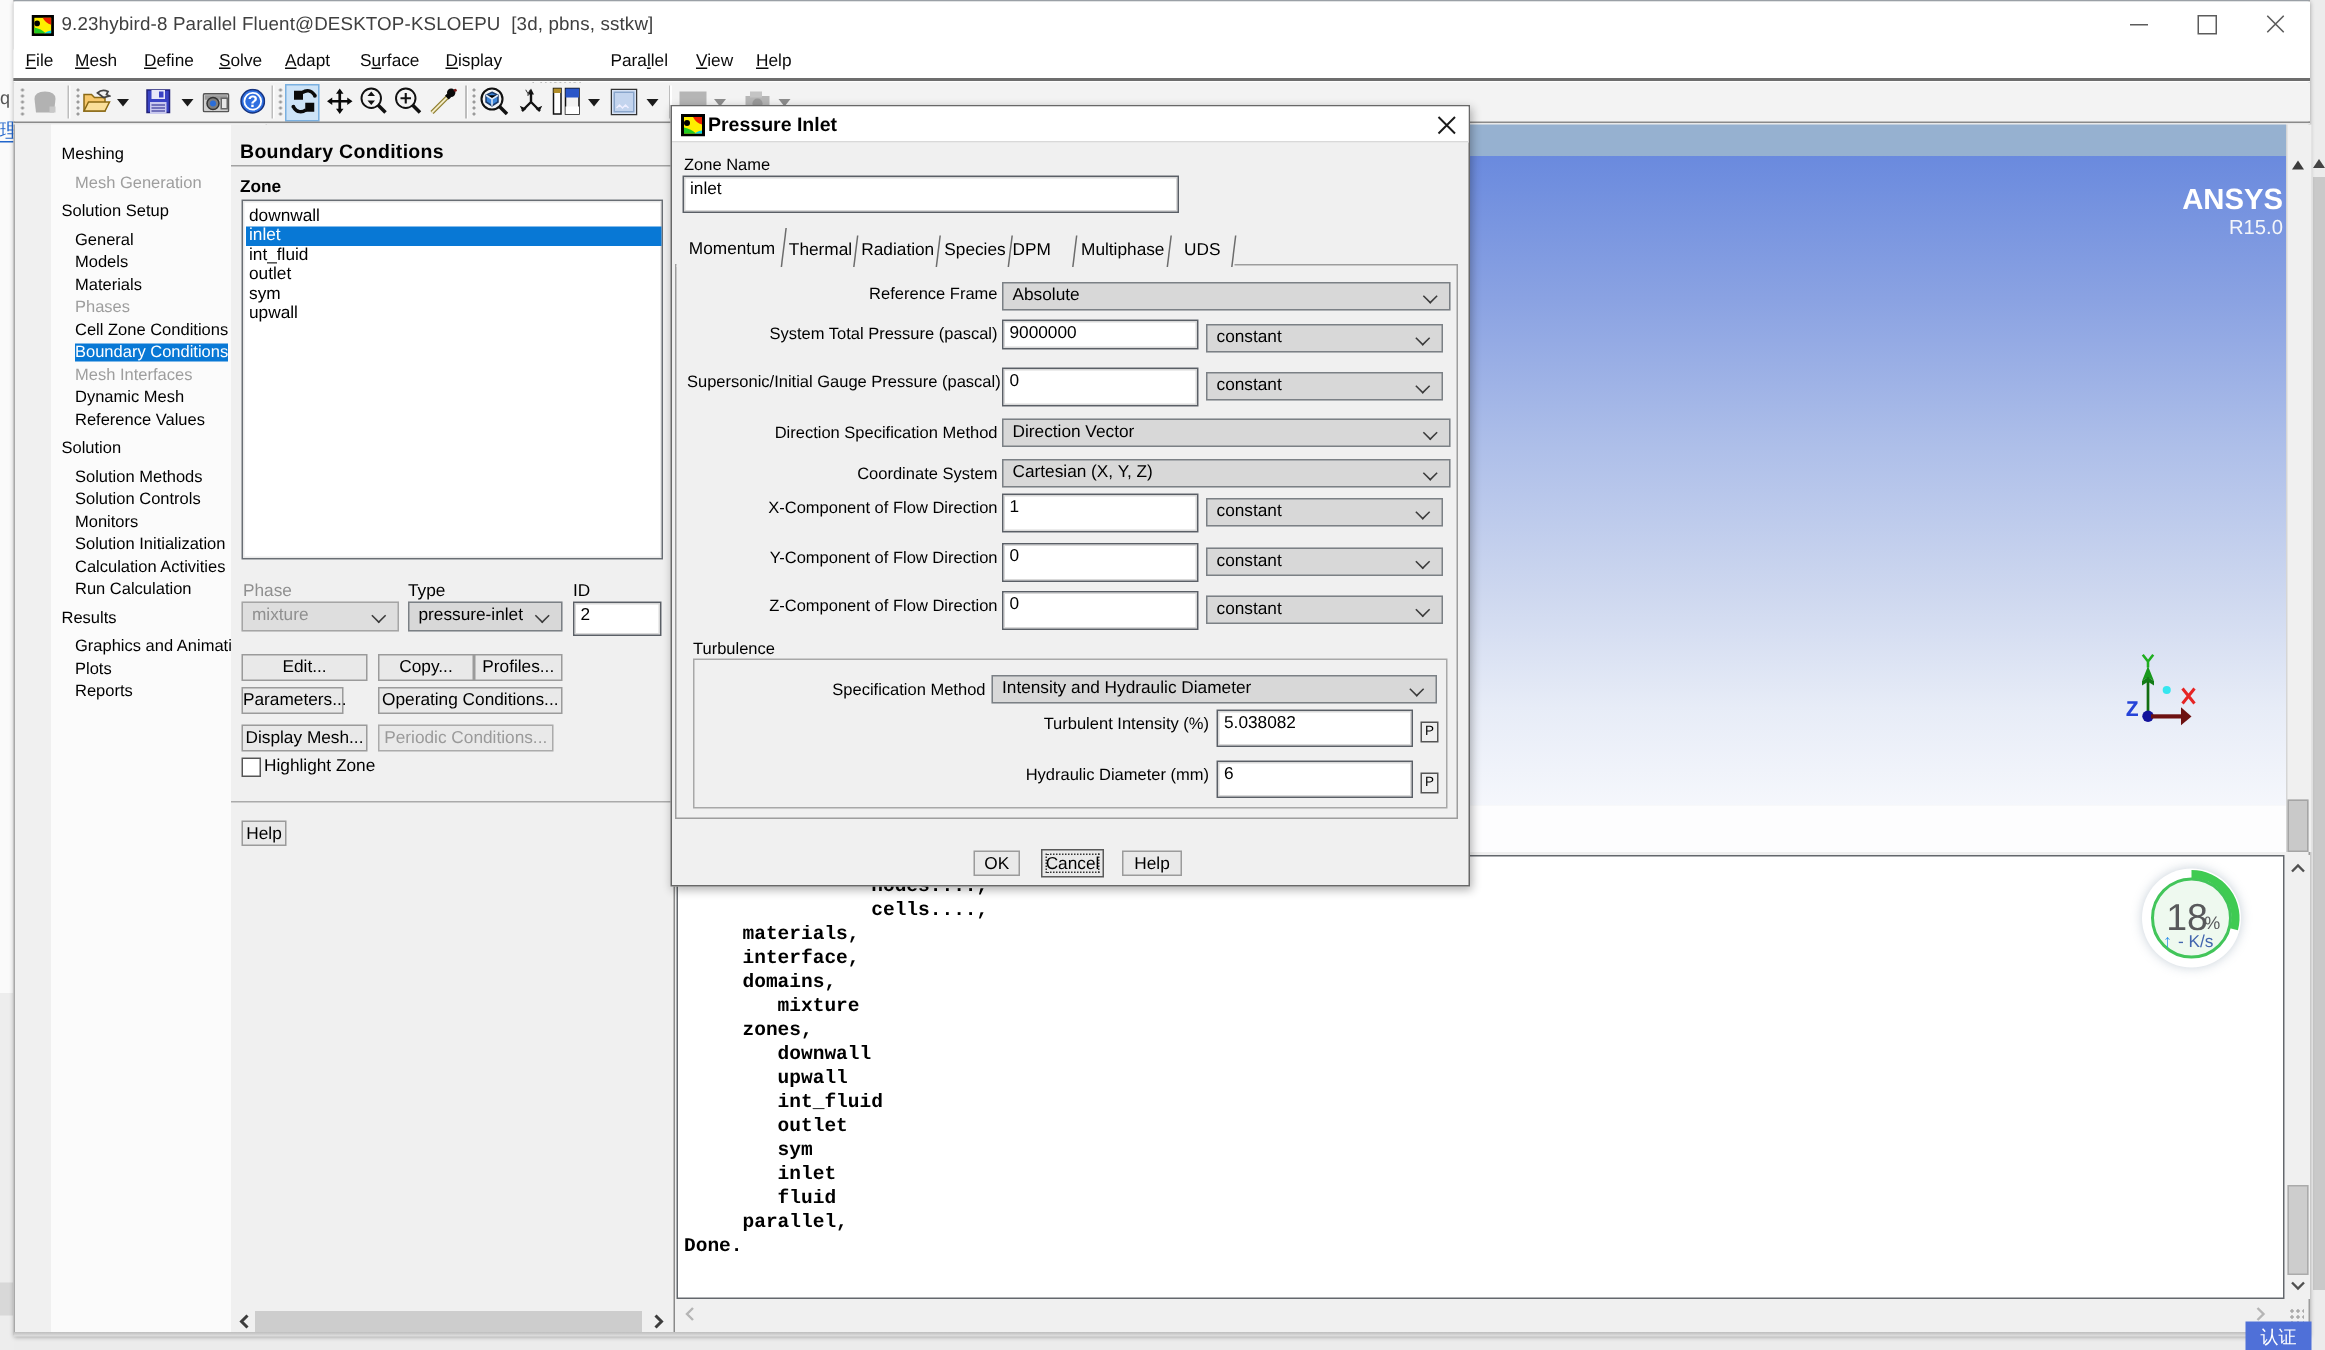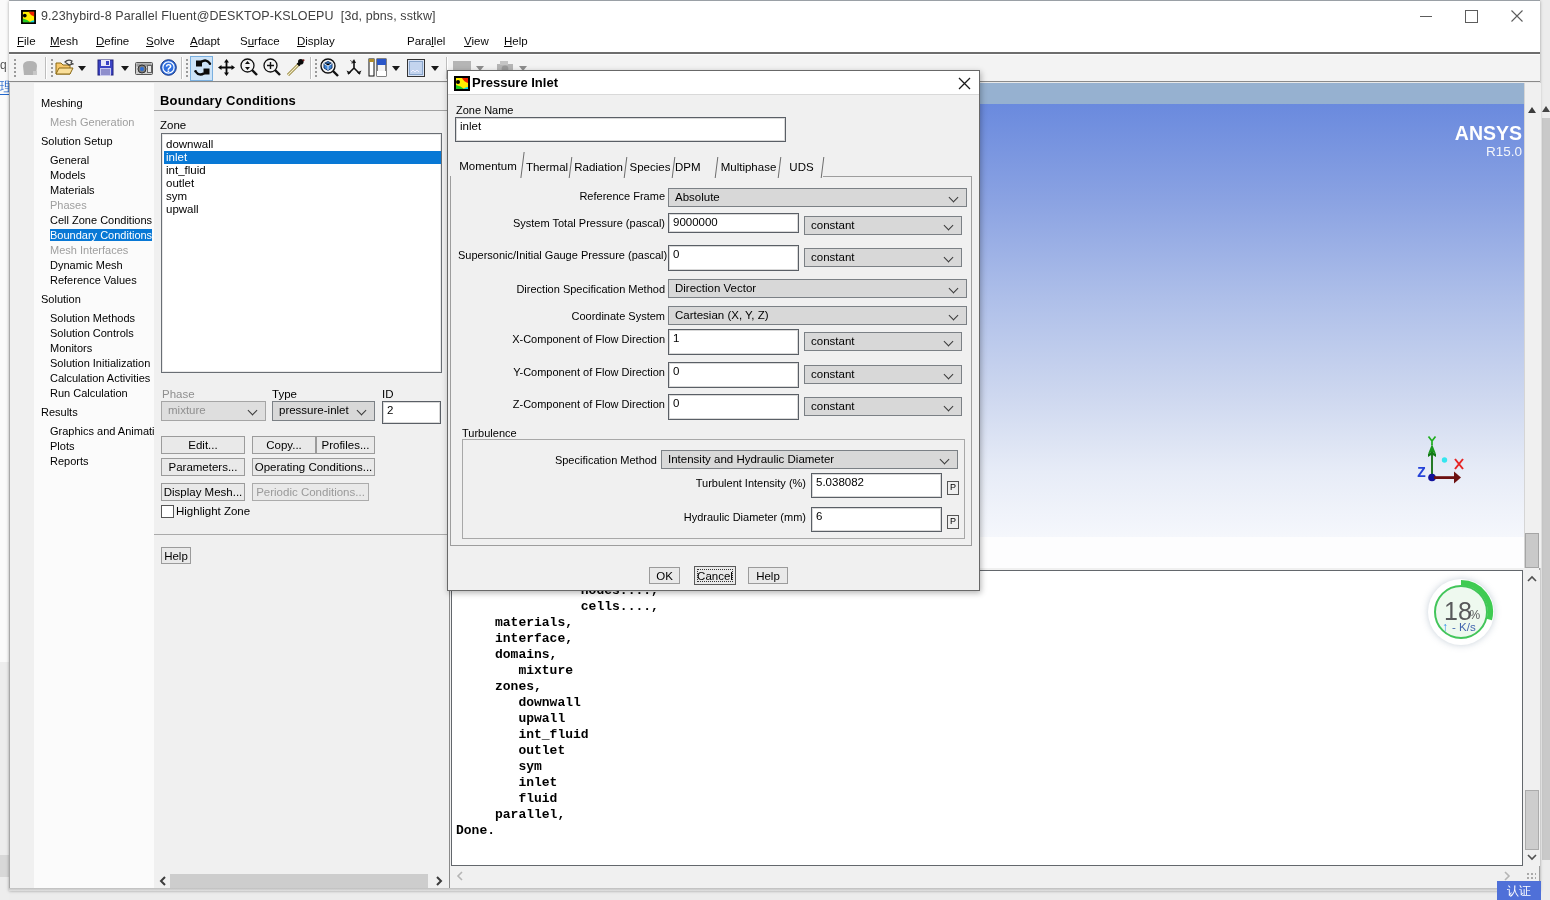--- a/index.html
+++ b/index.html
@@ -186,39 +186,39 @@
 <span class="ab" style="left:16px;top:304px;">Run Calculation</span>
 <span class="ab" style="left:7px;top:323px;">Results</span>
 <span class="ab" style="left:16px;top:342px;text-align:center;">Graphics and Animations</span>
 <span class="ab" style="left:16px;top:357px;">Plots</span>
 <span class="ab" style="left:16px;top:372px;">Reports</span>
 </div>
 
 <div class="ab" id="task" style="left:154px;top:83px;width:295px;height:805px;background:#f0f0f0;border-right:1px solid #8a8a8a;font-size:11.5px;">
 <div class="ab" style="left:6px;top:10px;font-size:13px;font-weight:bold;letter-spacing:0.2px;">Boundary Conditions</div>
 <div class="ab" style="left:0;top:27px;width:295px;height:1px;background:#a2a2a2;"></div>
-<div class="ab" style="left:6px;top:36px;">Zone</div>
+<div class="ab" style="left:6px;top:36px;font-weight:bold;">Zone</div>
 <div class="ab" style="left:7px;top:50px;width:279px;height:238px;background:#fff;border:1px solid #696e74;box-shadow:inset 0 0 0 1px #e9e9e9;">
 <span class="ab" style="left:4px;top:4px;">downwall</span>
 <div class="ab" style="left:2px;top:17px;width:275px;height:13px;background:#0878d5;color:#fff;padding-left:2px;">inlet</div>
 <span class="ab" style="left:4px;top:30px;">int_fluid</span>
 <span class="ab" style="left:4px;top:43px;">outlet</span>
 <span class="ab" style="left:4px;top:56px;">sym</span>
 <span class="ab" style="left:4px;top:69px;">upwall</span>
 </div>
 <span class="ab" style="left:8px;top:305px;color:#8f8f8f;">Phase</span>
 <span class="ab" style="left:118px;top:305px;">Type</span>
 <span class="ab" style="left:228px;top:305px;">ID</span>
 <div class="ab combo" style="left:7px;top:318px;width:105px;height:20px;background:#dedede;color:#8f8f8f;border-color:#a5a5a5;">mixture</div>
 <div class="ab combo" style="left:118px;top:318px;width:103px;height:20px;">pressure-inlet</div>
 <div class="ab inp" style="left:228px;top:318px;width:59px;height:23px;">2</div>
 <div class="ab btn" style="left:7px;top:353px;width:84px;height:18px;padding-top:2px;">Edit...</div>
 <div class="ab btn" style="left:98px;top:353px;width:64px;height:18px;padding-top:2px;">Copy...</div>
 <div class="ab btn" style="left:162px;top:353px;width:59px;height:18px;padding-top:2px;">Profiles...</div>
-<div class="ab btn" style="left:7px;top:375px;width:84px;height:18px;padding-top:2px;">Parameters...</div>
+<div class="ab btn" style="left:7px;top:375px;width:68px;height:18px;padding-top:2px;">Parameters...</div>
 <div class="ab btn" style="left:98px;top:375px;width:123px;height:18px;padding-top:2px;">Operating Conditions...</div>
 <div class="ab btn" style="left:7px;top:400px;width:84px;height:18px;padding-top:2px;">Display Mesh...</div>
 <div class="ab btn" style="left:98px;top:400px;width:117px;height:18px;padding-top:2px;color:#9a9a9a;border-color:#ababab;">Periodic Conditions...</div>
 <div class="ab" style="left:7px;top:422px;width:11px;height:11px;background:#fff;border:1px solid #555;"></div>
 <span class="ab" style="left:22px;top:422px;">Highlight Zone</span>
 <div class="ab" style="left:0;top:451px;width:295px;height:1px;background:#aaa;"></div>
 <div class="ab btn" style="left:7px;top:464px;width:30px;height:17px;padding-top:2px;">Help</div>
 </div>
 
 <div class="ab" style="left:450px;top:83px;width:1074px;height:21px;background:#96b1d0;"></div>

